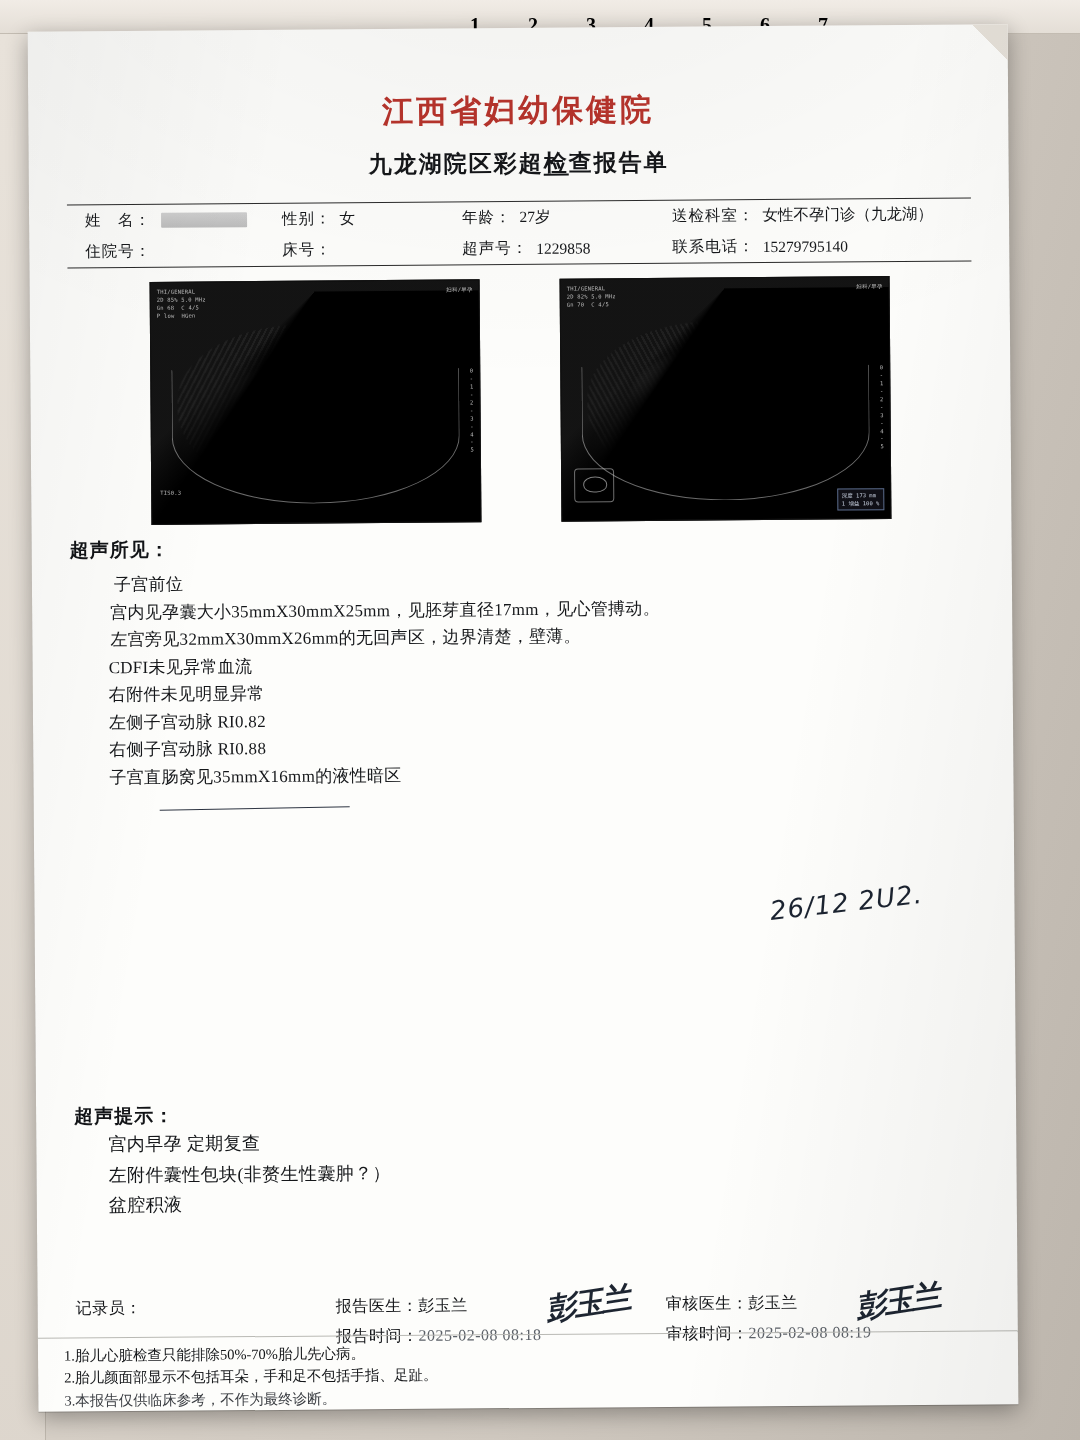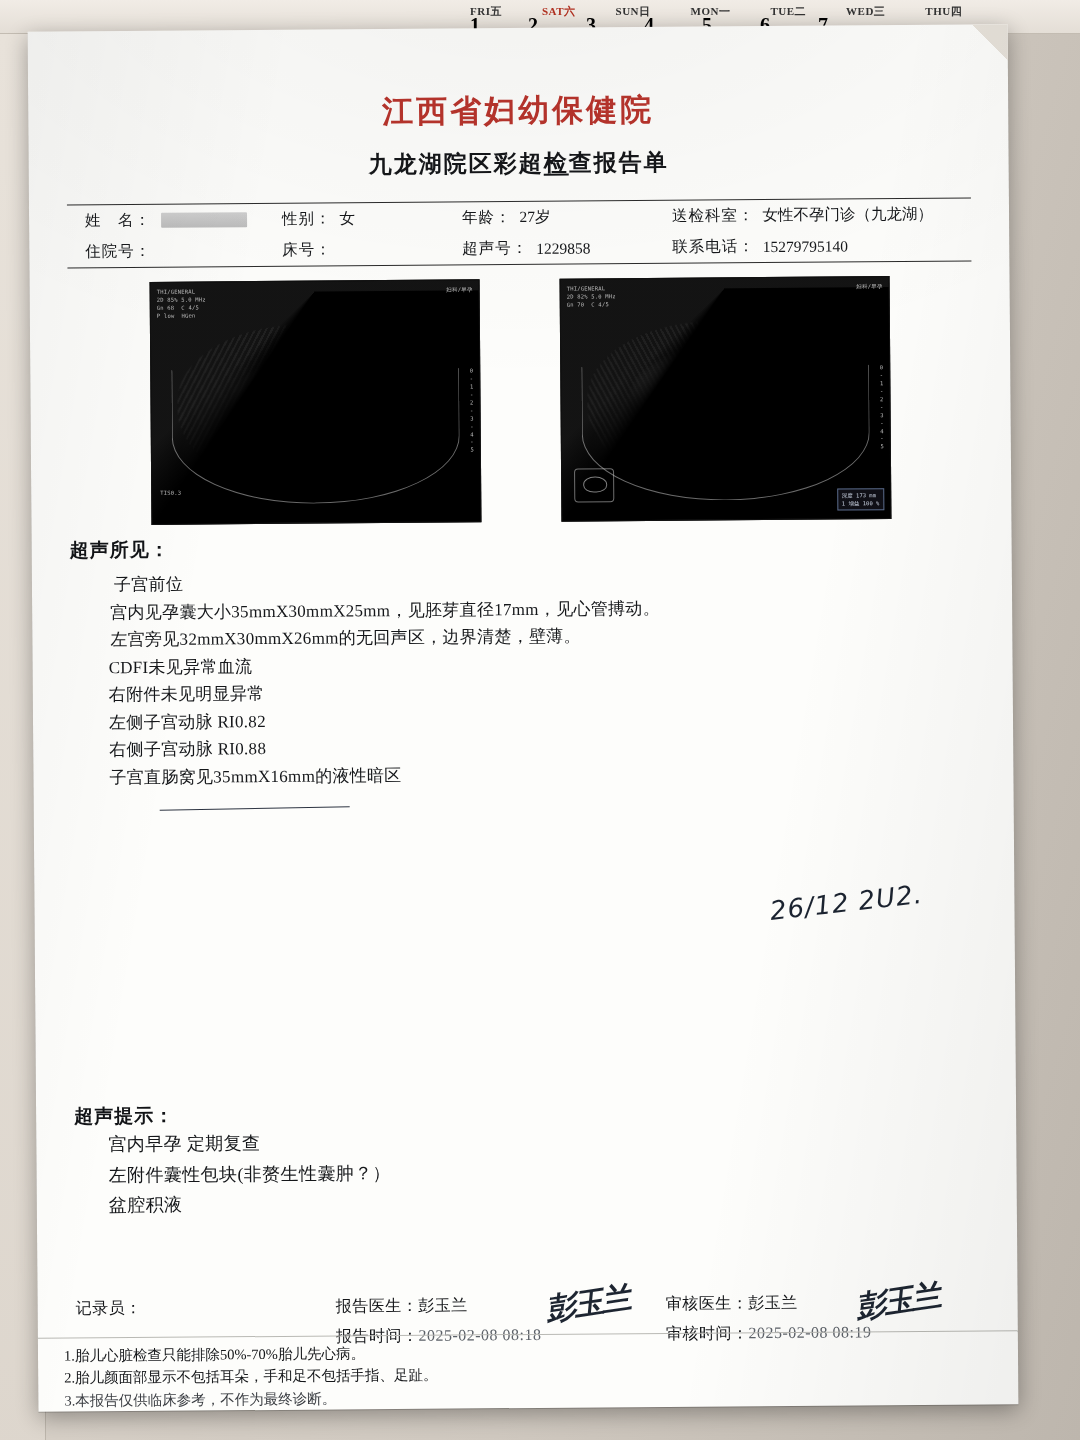--- a/index.html
+++ b/index.html
@@ -233,29 +233,20 @@
   }
 </style>
 </head>
 <body>
 
 <div id="backdrop">
 
   <div class="cal-top"></div>
   <div class="cal-left"></div>
 
-  <div class="cal-daylabels">
-    <span>FRI五</span>
-    <span class="sat">SAT六</span>
-    <span>SUN日</span>
-    <span>MON一</span>
-    <span>TUE二</span>
-    <span>WED三</span>
-    <span>THU四</span>
-  </div>
   <div class="cal-nums">
     <span>1</span>
     <span>2</span>
     <span>3</span>
     <span>4</span>
     <span>5</span>
     <span>6</span>
     <span>7</span>
   </div>
   <div class="cal-sub">

